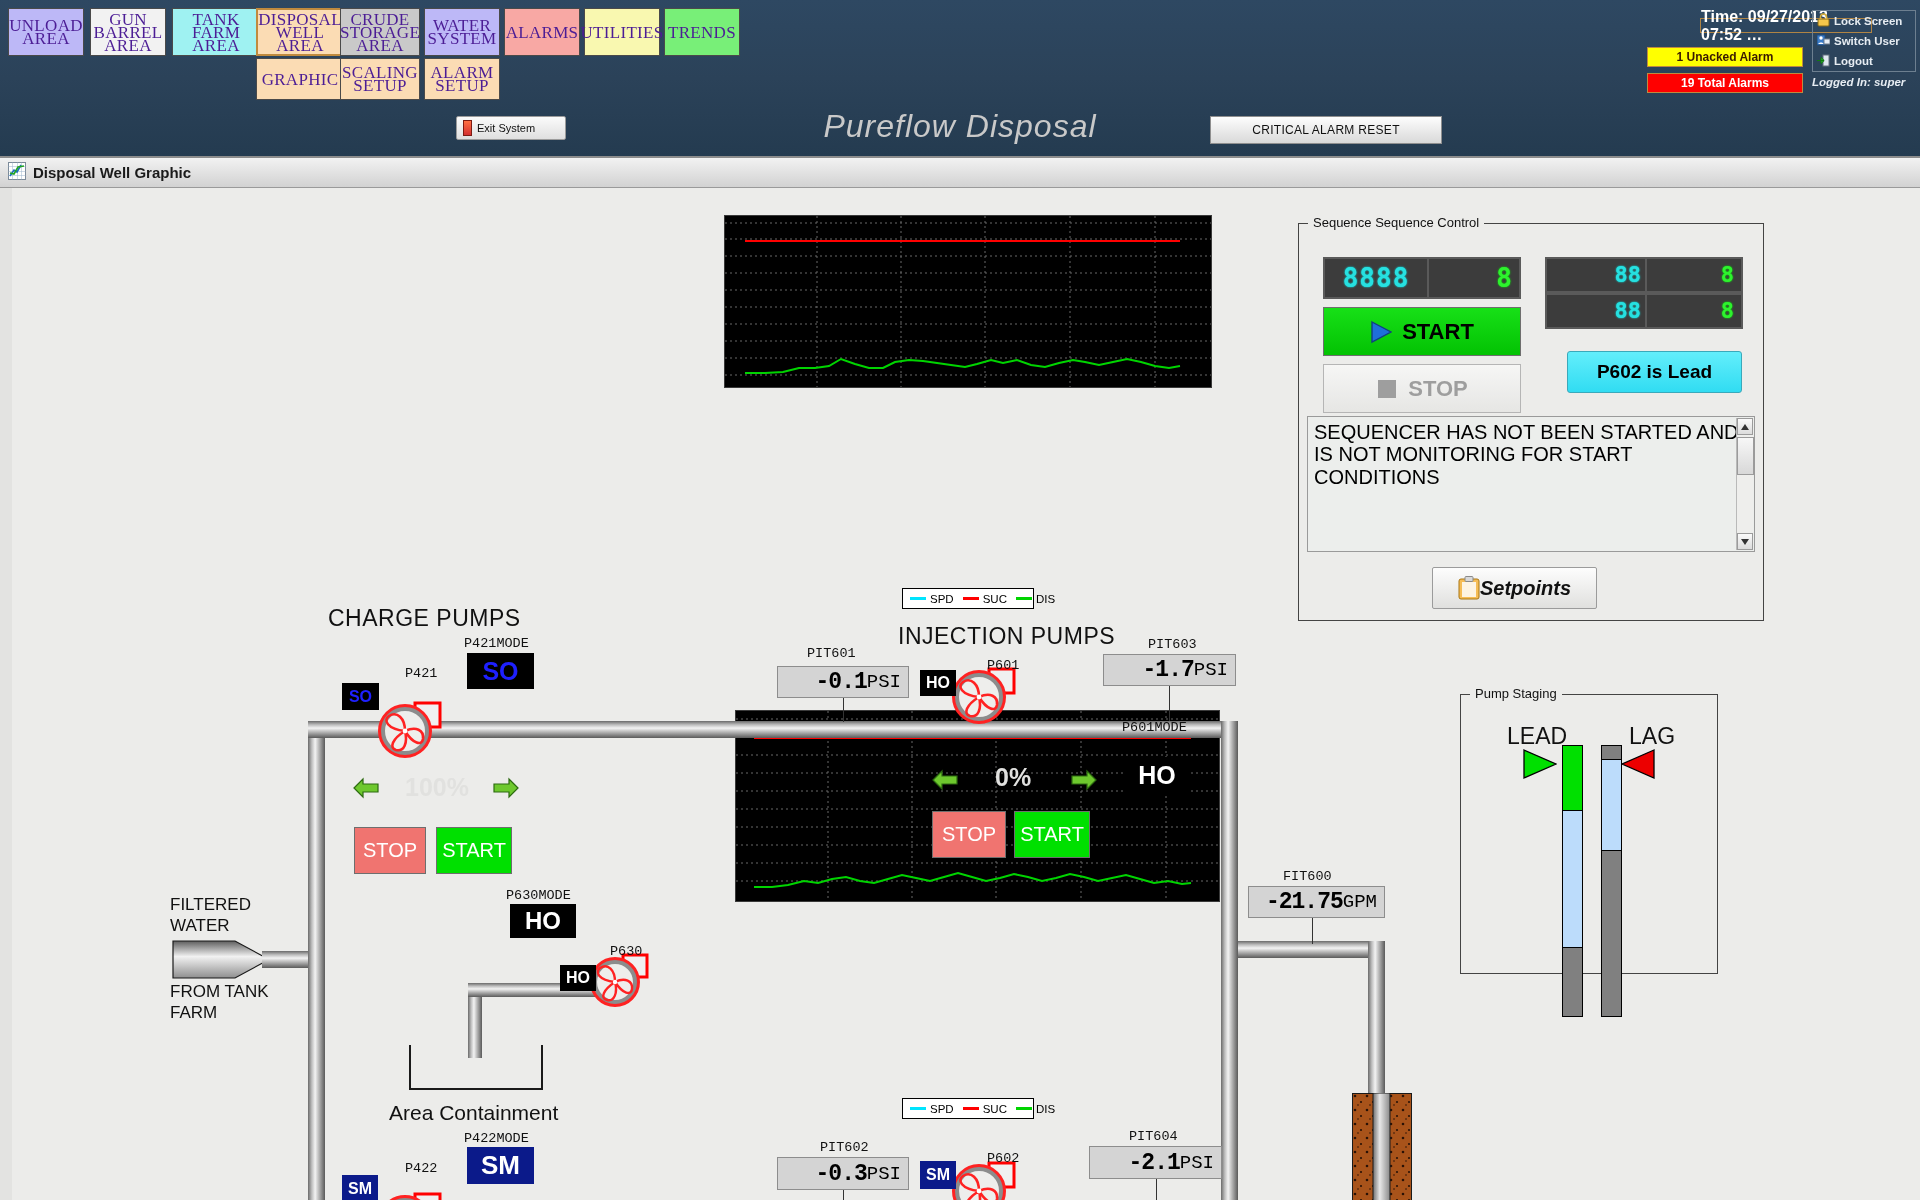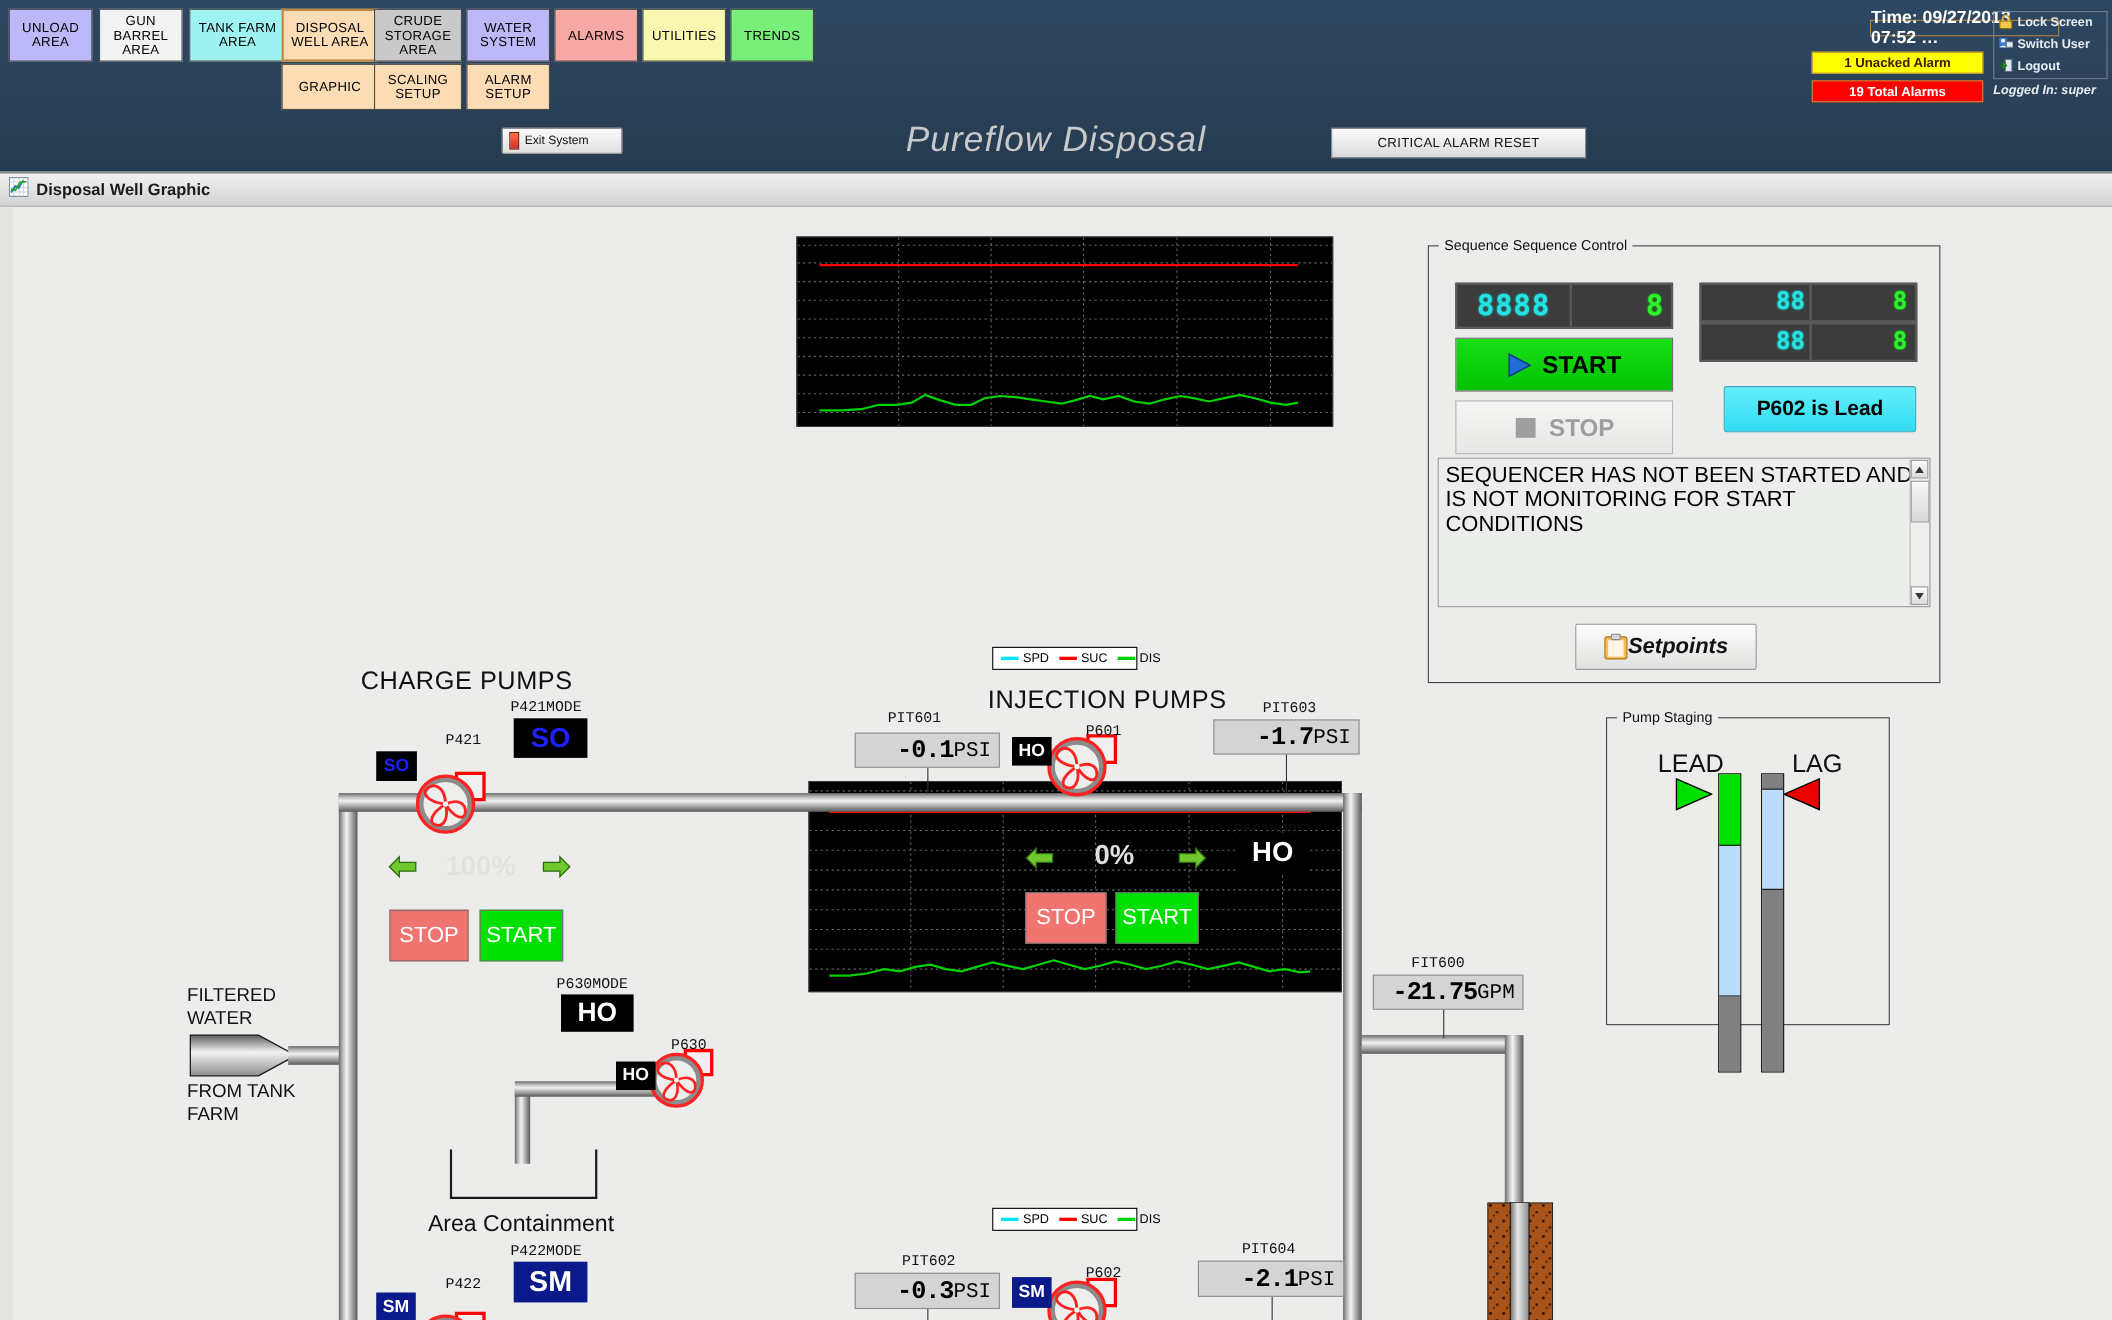--- a/index.html
+++ b/index.html
@@ -12,28 +12,28 @@
 
   
   #topbar {
     position:absolute; left:0; top:0; width:1920px; height:158px;
     background: linear-gradient(180deg,#2e4862 0%, #2b4259 50%, #243b50 100%);
     border-bottom:2px solid #8c8c8c;
   }
   .navbtn {
     position:absolute;
     border:1px solid #4a4a4a;
-    font-size:12px; line-height:13px;
+    font-size:17px; line-height:13px;
     text-align:center;
-    color:#000000;
+    color:#4c1d95;
     display:flex; align-items:center; justify-content:center;
     letter-spacing:0.3px;
     padding:1px;
     white-space:pre-line;
-    font-family:Liberation Sans, sans-serif;
+    font-family:Liberation Serif, serif;
   }
   .navbtn.sel { border:2px solid #c08a3e; }
   #exitsys {
     position:absolute; left:456px; top:116px; width:110px; height:24px;
     background:linear-gradient(180deg,#fbfbfb,#dfdfdf);
     border:1px solid #9b9b9b; border-radius:2px;
     display:flex; align-items:center; gap:5px; padding-left:6px;
     font-size:11px; color:#111;
   }
   #exitsys .sq { width:9px; height:16px; background:linear-gradient(180deg,#ff7043,#d32f2f); border:1px solid #7c1b12;}
@@ -540,21 +540,21 @@
 
   <div class="tagname" style="left:1136px; top:449px;">PIT603</div>
   <div class="readout" style="left:1091px; top:466px; width:133px; height:32px;">
     <span class="num">-1.7</span>
     <span class="unit">PSI</span>
   </div>
   <div style="left:1157px; top:498px; width:1px; height:35px; background:#333;"></div>
 
   <div class="tagname" style="left:975px; top:470px;">P601</div>
   <div class="modebox ho" style="left:908px; top:482px; width:36px; height:26px; font-size:16px;">HO</div>
-  <div class="tagname" style="left:1110px; top:560px;">P601MODE</div>
+  <div class="tagname" style="left:1110px; top:532px;">P601MODE</div>
   <div class="modebox ho" style="left:1112px; top:569px; width:66px; height:36px; font-size:25px;">HO</div>
 
   <div class="pct" style="left:983px; top:575px;">0%</div>
   <svg style="left:920px; top:580px;" width="26" height="24">
     <path d="M1,12 L10,3 L10,8 L25,8 L25,16 L10,16 L10,21 Z" fill="#6ec82e" stroke="#2c6b10" stroke-width="1.2"></path>
     </svg>
   <svg style="left:1059px; top:580px;" width="26" height="24">
     <path d="M25,12 L16,3 L16,8 L1,8 L1,16 L16,16 L16,21 Z" fill="#6ec82e" stroke="#2c6b10" stroke-width="1.2"></path>
     </svg>
 
@@ -649,21 +649,21 @@
     <div id="setpoints" style="position:absolute; left:133px; top:343px; width:165px; height:42px;">
       <svg width="22" height="24" viewBox="0 0 22 24">
         <rect x="1" y="3" width="20" height="20" rx="2" fill="#f6bd56" stroke="#a97614"></rect>
         <rect x="4" y="6" width="14" height="15" fill="#fdf4e3"></rect>
         <rect x="7" y="0.5" width="8" height="5" rx="1" fill="#d8d8d8" stroke="#8a8a8a"></rect>
         </svg>
       <span>Setpoints</span>
     </div>
   </div>
 
-  <div class="groupbox" style="left:1448px; top:464px; width:258px; height:280px; position:absolute;">
+  <div class="groupbox" style="left:1448px; top:506px; width:258px; height:280px; position:absolute;">
     <span class="grouptitle">Pump Staging</span>
 
     <div style="position:absolute; left:46px; top:28px; font-size:23px; color:#111;">LEAD</div>
     <div style="position:absolute; left:168px; top:28px; font-size:23px; color:#111;">LAG</div>
 
     <svg style="position:absolute; left:62px; top:53px;" width="34" height="32">
       <polygon points="1,2 33,16 1,30" fill="#00e000" stroke="#000" stroke-width="1.3"></polygon>
       </svg>
     <svg style="position:absolute; left:160px; top:53px;" width="34" height="32">
       <polygon points="33,2 1,16 33,30" fill="#ec0000" stroke="#000" stroke-width="1.3"></polygon>

